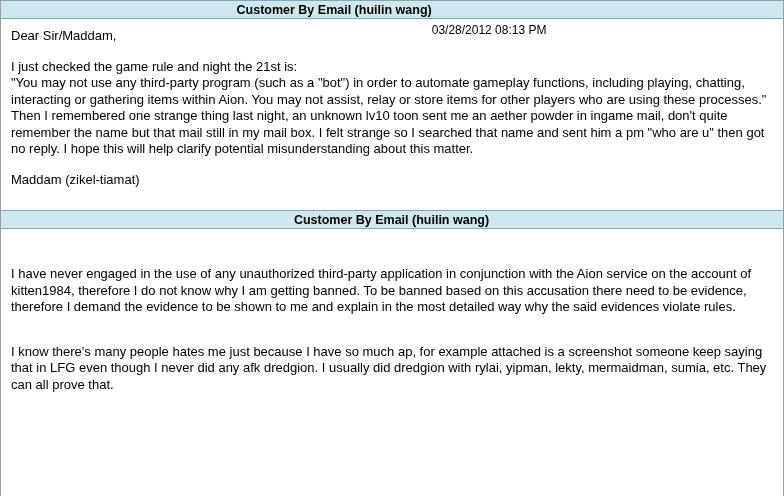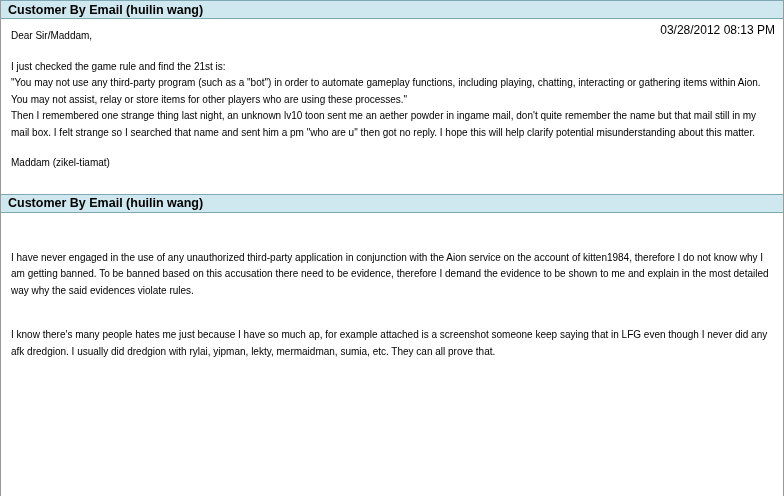--- a/index.html
+++ b/index.html
@@ -22,21 +22,21 @@
     border-left: 1px solid #9a9a9a;
     border-right: 1px solid #9a9a9a;
     background: #ffffff;
   }
   .entry {
     width: 100%;
   }
   .entry-header {
     display: flex;
     align-items: center;
-    justify-content: space-between;
+    justify-content: center;
     background: #cfe7ee;
     border-top: 1px solid #7fa8b4;
     border-bottom: 1px solid #7fa8b4;
     height: 19px;
     padding: 0 8px 0 7px;
     box-sizing: border-box;
   }
   .entry-title {
     font-weight: bold;
     font-size: 12.5px;
@@ -45,21 +45,21 @@
   }
   .entry-date {
     font-size: 12px;
     color: #000000;
     white-space: nowrap;
     margin-top: 40px;
   }
   .entry-body {
     padding: 9px 10px 4px 10px;
     line-height: 16.5px;
-    font-size: 10px;
+    font-size: 13px;
   }
   .entry-body p {
     margin: 0 0 0 0;
   }
   .para-gap {
     height: 14px;
   }
   .small-gap {
     height: 12px;
   }
@@ -76,21 +76,21 @@
 <div class="page">
 
   <div class="entry">
     <div class="entry-header">
       <span class="entry-title">Customer By Email (huilin wang)</span>
       <span class="entry-date">03/28/2012 08:13 PM</span>
     </div>
     <div class="entry-body">
       <p class="line">Dear Sir/Maddam,</p>
       <div class="para-gap"></div>
-      <p class="line">I just checked the game rule and find the 21st is:</p>
+      <p class="line">I just checked the game rule and night the 21st is:</p>
       <p class="line">"You may not use any third-party program (such as a "bot") in order to automate gameplay functions, including playing, chatting, interacting or gathering items within Aion. You may not assist, relay or store items for other players who are using these processes."</p>
       <p class="line">Then I remembered one strange thing last night, an unknown lv10 toon sent me an aether powder in ingame mail, don't quite remember the name but that mail still in my mail box. I felt strange so I searched that name and sent him a pm "who are u" then got no reply. I hope this will help clarify potential misunderstanding about this matter.</p>
       <div class="para-gap"></div>
       <p class="line">Maddam (zikel-tiamat)</p>
       <div class="small-gap"></div>
       <div class="tiny-gap"></div>
     </div>
   </div>
 
   <div class="entry">

